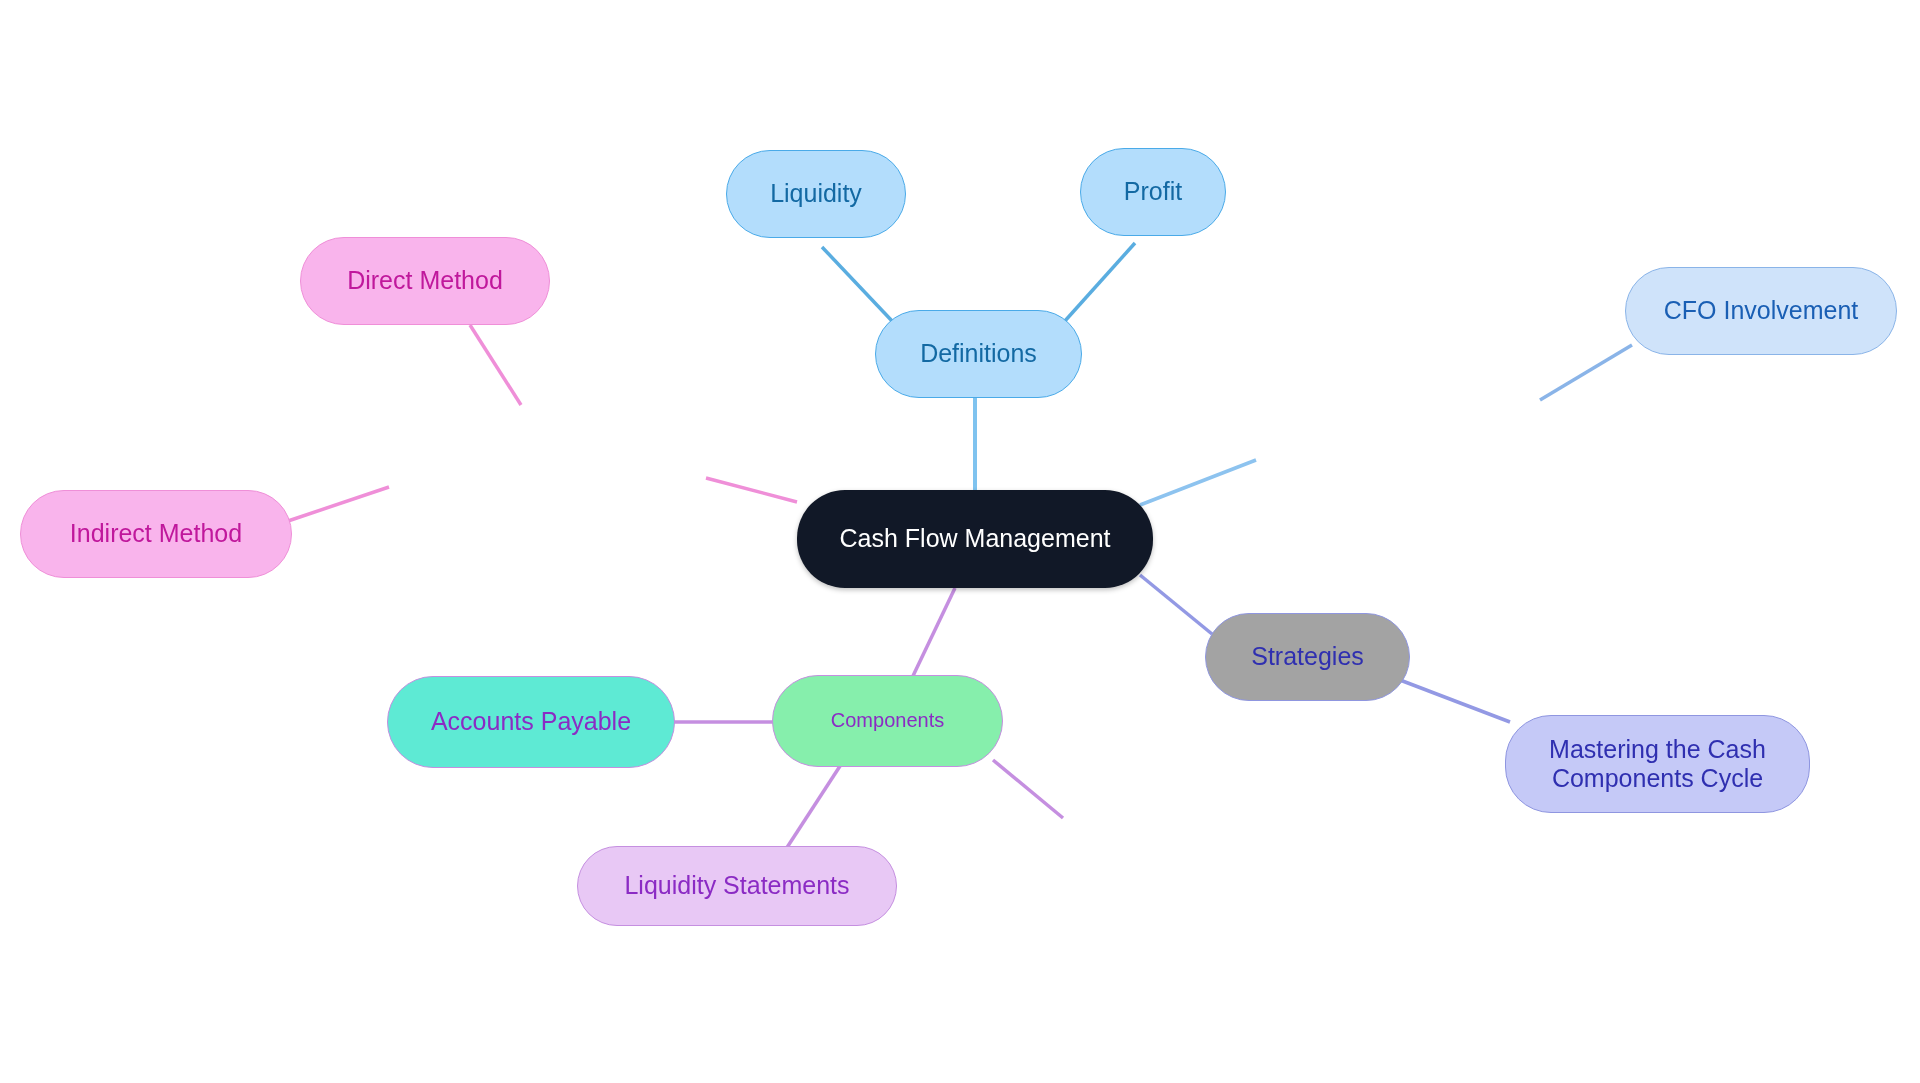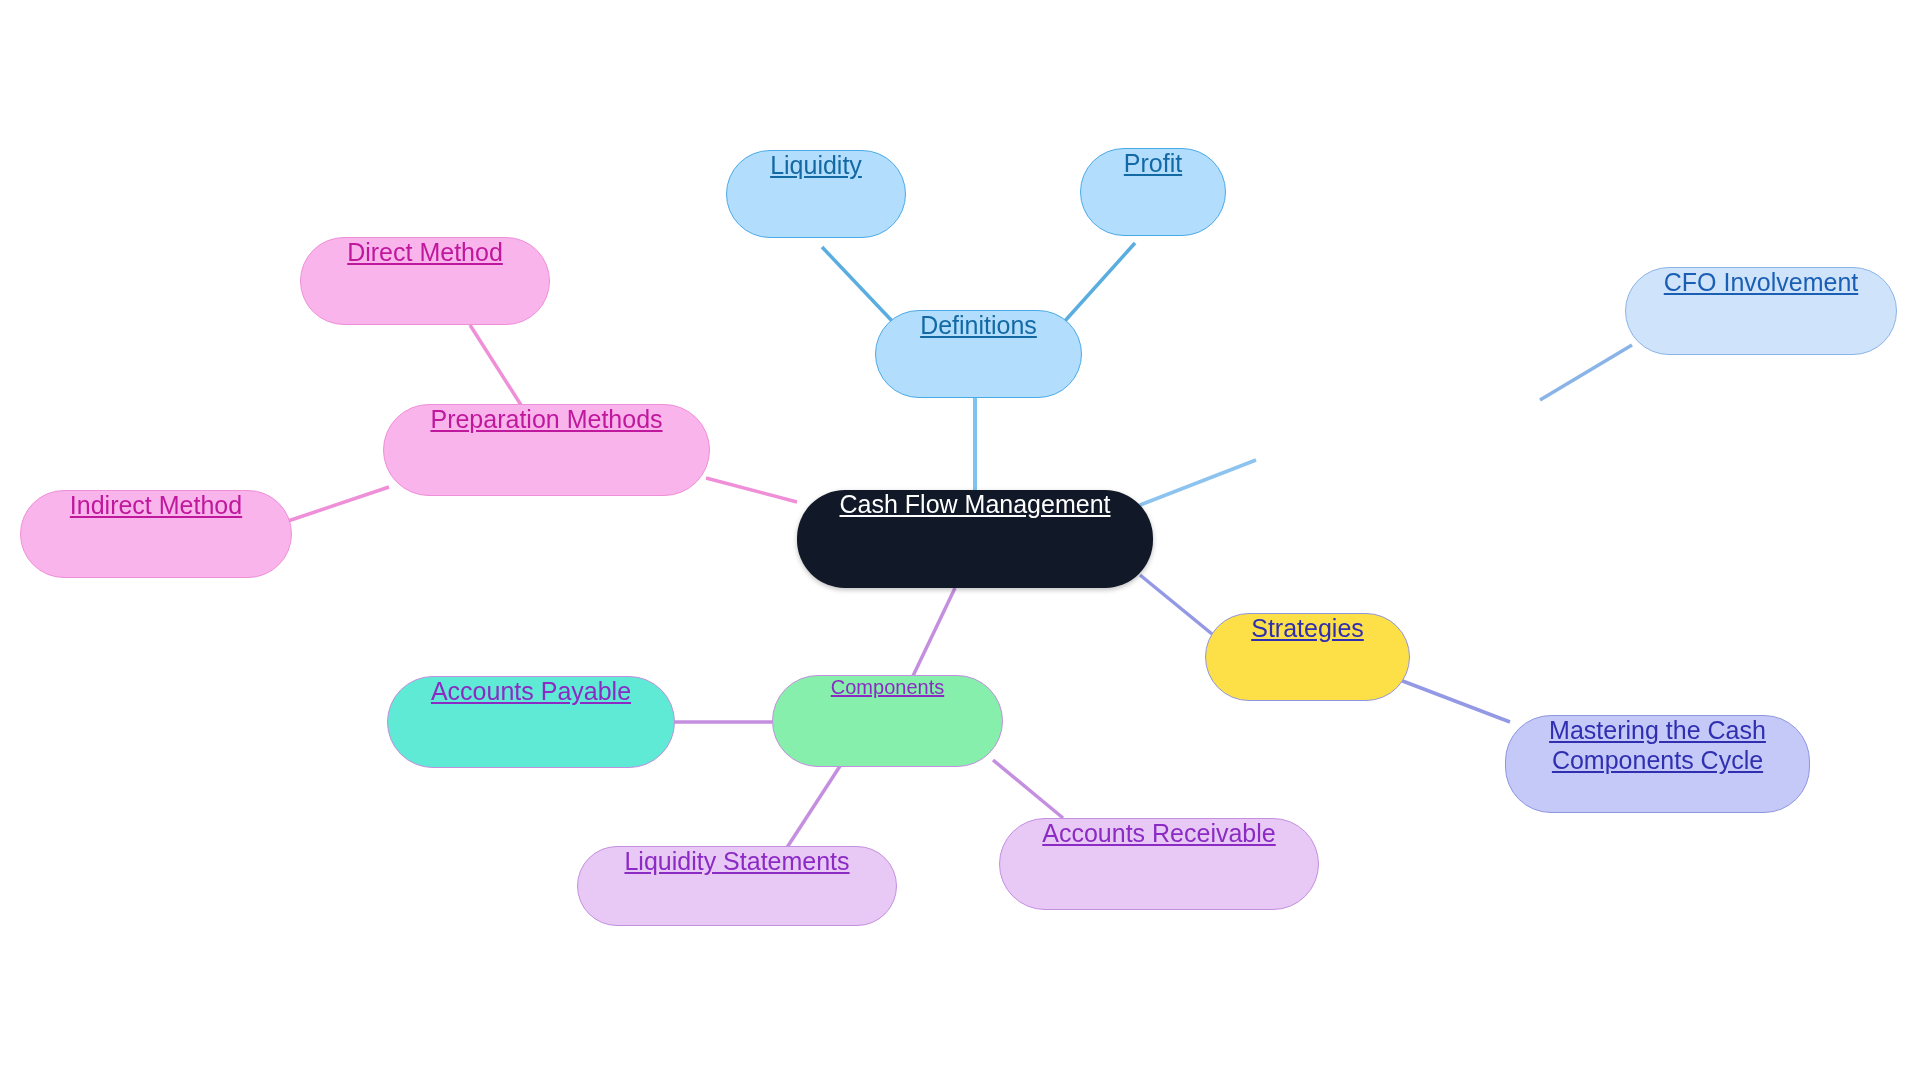--- a/index.html
+++ b/index.html
@@ -24,29 +24,29 @@
     position: absolute;
     top: 0;
     left: 0;
     width: 1920px;
     height: 1083px;
   }
   .node {
     position: absolute;
     box-sizing: border-box;
     display: flex;
+    align-items: center;
     justify-content: center;
     text-align: center;
     border-radius: 999px;
     border-style: solid;
     border-width: 1.5px;
     line-height: 1.18;
     white-space: pre-line;
     user-select: none;
-    text-decoration: underline;
   }
   .node-root {
     border-width: 0;
     border-radius: 48px;
     box-shadow: 0 2px 5px rgba(0,0,0,0.25);
   }
   .node-label {
     display: block;
     padding: 0 10px;
   }
@@ -101,48 +101,42 @@
 
   <div class="node" style="left:1080px; top:148px; width:146px; height:88px; background:#b3ddfc; border-color:#4aaae8; color:#1369a3; font-size:25px;">
     <span class="node-label">Profit</span>
   </div>
 
 
   <div class="node" style="left:1625px; top:267px; width:272px; height:88px; background:#cfe3fa; border-color:#8ab4e8; color:#1a5fb4; font-size:25px;">
     <span class="node-label">CFO Involvement</span>
   </div>
 
-  <div class="node" style="left:1205px; top:613px; width:205px; height:88px; background:#fde047; border-color:#8f96e0; color:#2f2fb0; font-size:25px;">
+  <div class="node" style="left:1205px; top:613px; width:205px; height:88px; background:#a3a3a3; border-color:#8f96e0; color:#2f2fb0; font-size:25px;">
     <span class="node-label">Strategies</span>
   </div>
 
   <div class="node" style="left:1505px; top:715px; width:305px; height:98px; background:#c5c9f7; border-color:#8f96e0; color:#2f2fb0; font-size:25px; border-radius:46px;">
     <span class="node-label">Mastering the Cash
 Components Cycle</span>
   </div>
 
   <div class="node" style="left:772px; top:675px; width:231px; height:92px; background:#86efac; border-color:#c58fe0; color:#8b2bc4; font-size:20px;">
     <span class="node-label">Components</span>
   </div>
 
   <div class="node" style="left:387px; top:676px; width:288px; height:92px; background:#5eead4; border-color:#c58fe0; color:#8b2bc4; font-size:25px;">
     <span class="node-label">Accounts Payable</span>
   </div>
 
-  <div class="node" style="left:999px; top:818px; width:320px; height:92px; background:#e8c8f5; border-color:#c58fe0; color:#8b2bc4; font-size:25px;">
-    <span class="node-label">Accounts Receivable</span>
-  </div>
 
   <div class="node" style="left:577px; top:846px; width:320px; height:80px; background:#e8c8f5; border-color:#c58fe0; color:#8b2bc4; font-size:25px;">
     <span class="node-label">Liquidity Statements</span>
   </div>
 
-  <div class="node" style="left:383px; top:404px; width:327px; height:92px; background:#f9b4ec; border-color:#ef8fd8; color:#c0189c; font-size:25px;">
-    <span class="node-label">Preparation Methods</span>
-  </div>
 
   <div class="node" style="left:300px; top:237px; width:250px; height:88px; background:#f9b4ec; border-color:#ef8fd8; color:#c0189c; font-size:25px;">
     <span class="node-label">Direct Method</span>
   </div>
 
   <div class="node" style="left:20px; top:490px; width:272px; height:88px; background:#f9b4ec; border-color:#ef8fd8; color:#c0189c; font-size:25px;">
     <span class="node-label">Indirect Method</span>
   </div>
 
 </div>

